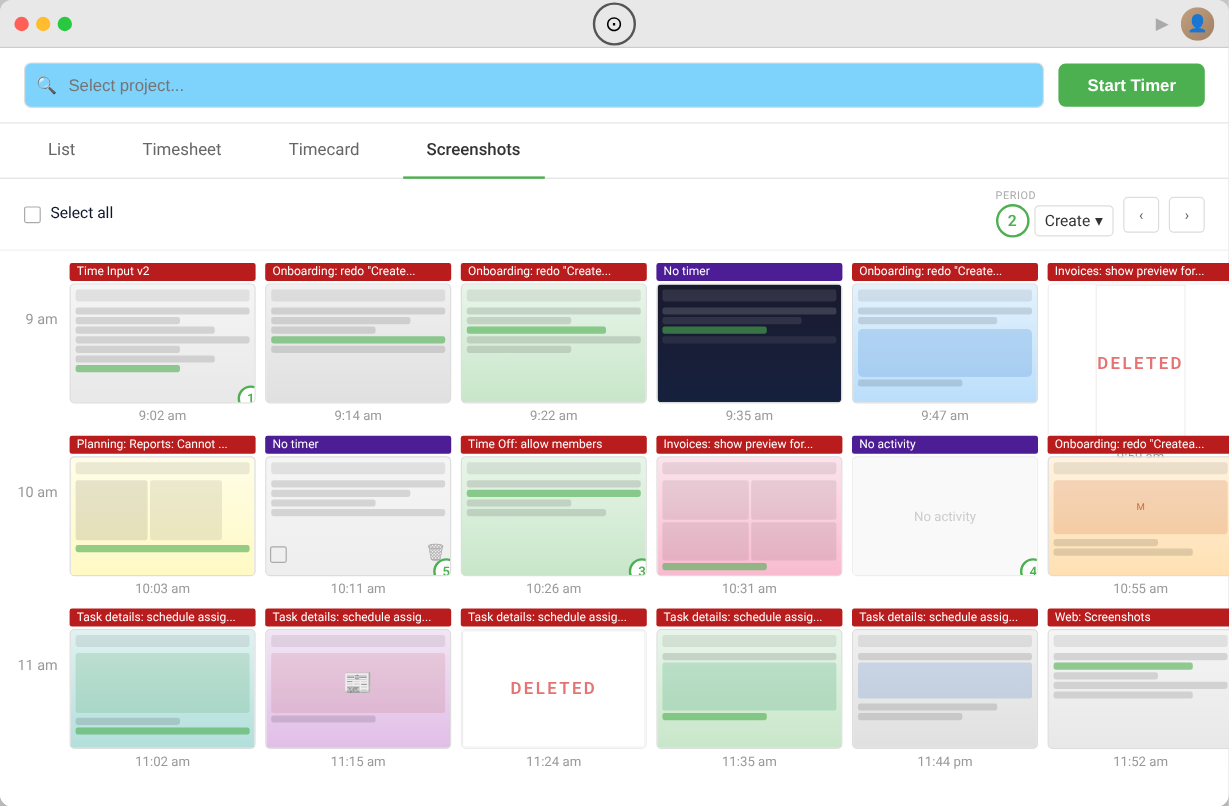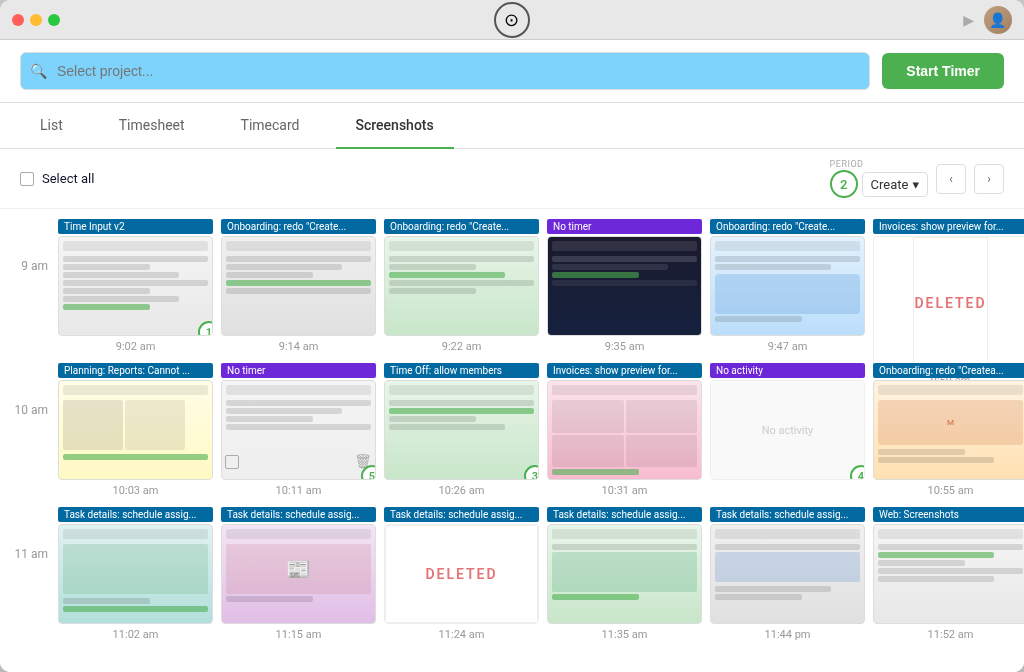--- a/index.html
+++ b/index.html
@@ -257,22 +257,22 @@
       font-size: 10px;
       padding: 2px 6px;
       border-radius: 2px;
       margin-bottom: 2px;
       white-space: nowrap;
       overflow: hidden;
       text-overflow: ellipsis;
       max-width: 100%;
       display: block;
     }
-    .tag-green { background: #0369a1; color: #fff; }
-    .tag-gray { background: #6d28d9; color: #fff; }
+    .tag-green { background: #b91c1c; color: #fff; }
+    .tag-gray { background: #4c1d95; color: #fff; }
     .screenshot-thumb {
       width: 100%;
       height: 100px;
       border-radius: 4px;
       overflow: hidden;
       position: relative;
       background: #e8e8e8;
       border: 1px solid #ddd;
     }
     .screenshot-time {

